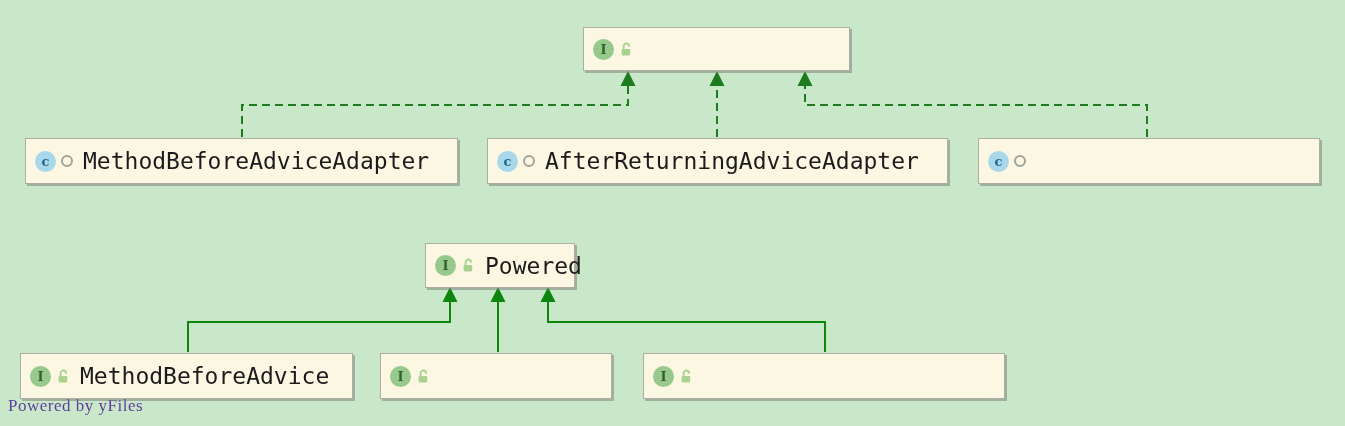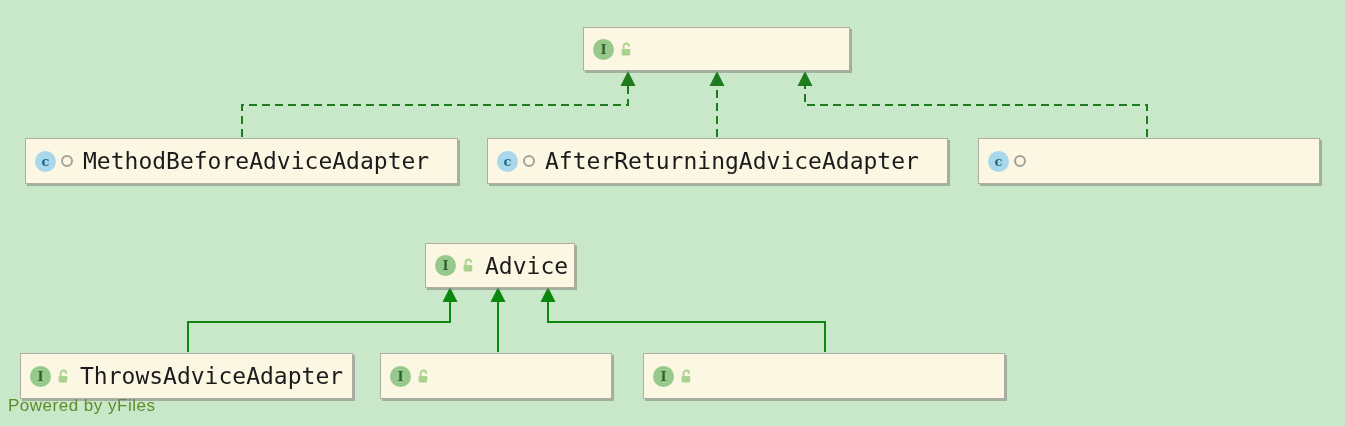--- a/index.html
+++ b/index.html
@@ -59,23 +59,23 @@
     border:2px solid #a3a39b;
     border-radius:50%;
     flex:none;
   }
 
   .lock-svg { display:block; flex:none; }
 
   .watermark {
     position:absolute;
     left:8px; top:396px;
-    font-family:Liberation Sans, sans-serif;
+    font-family:Liberation Serif, serif;
     font-size:17px;
-    color:#4d7c0f;
+    color:#4c1d95;
     opacity:0.85;
     letter-spacing:0.5px;
   }
 </style>
 </head>
 <body>
 
 <div class="canvas">
 
   <svg class="edges" viewBox="0 0 1345 426" xmlns="http://www.w3.org/2000/svg">
@@ -139,32 +139,32 @@
   </div>
 
   <div class="node" style="left:425px; top:243px; width:150px; height:45px;">
     <span class="icons">
       <span class="icon-circle icon-iface">I</span>
       <svg class="lock-svg" width="14" height="15" viewBox="0 0 14 15">
         <path d="M4.6 7 V4.2 a2.7 2.7 0 0 1 5.4 0 V4.8" fill="none" stroke="#a9d38f" stroke-width="1.8"></path>
         <rect x="2.6" y="7" width="8.6" height="6.4" rx="1.1" fill="#a9d38f"></rect>
       </svg>
     </span>
-    <span>Advice</span>
+    <span>Powered</span>
   </div>
 
   <div class="node" style="left:20px; top:353px; width:333px; height:46px;">
     <span class="icons">
       <span class="icon-circle icon-iface">I</span>
       <svg class="lock-svg" width="14" height="15" viewBox="0 0 14 15">
         <path d="M4.6 7 V4.2 a2.7 2.7 0 0 1 5.4 0 V4.8" fill="none" stroke="#a9d38f" stroke-width="1.8"></path>
         <rect x="2.6" y="7" width="8.6" height="6.4" rx="1.1" fill="#a9d38f"></rect>
       </svg>
     </span>
-    <span>ThrowsAdviceAdapter</span>
+    <span>MethodBeforeAdvice</span>
   </div>
 
   <div class="node" style="left:380px; top:353px; width:232px; height:46px;">
     <span class="icons">
       <span class="icon-circle icon-iface">I</span>
       <svg class="lock-svg" width="14" height="15" viewBox="0 0 14 15">
         <path d="M4.6 7 V4.2 a2.7 2.7 0 0 1 5.4 0 V4.8" fill="none" stroke="#a9d38f" stroke-width="1.8"></path>
         <rect x="2.6" y="7" width="8.6" height="6.4" rx="1.1" fill="#a9d38f"></rect>
       </svg>
     </span>

